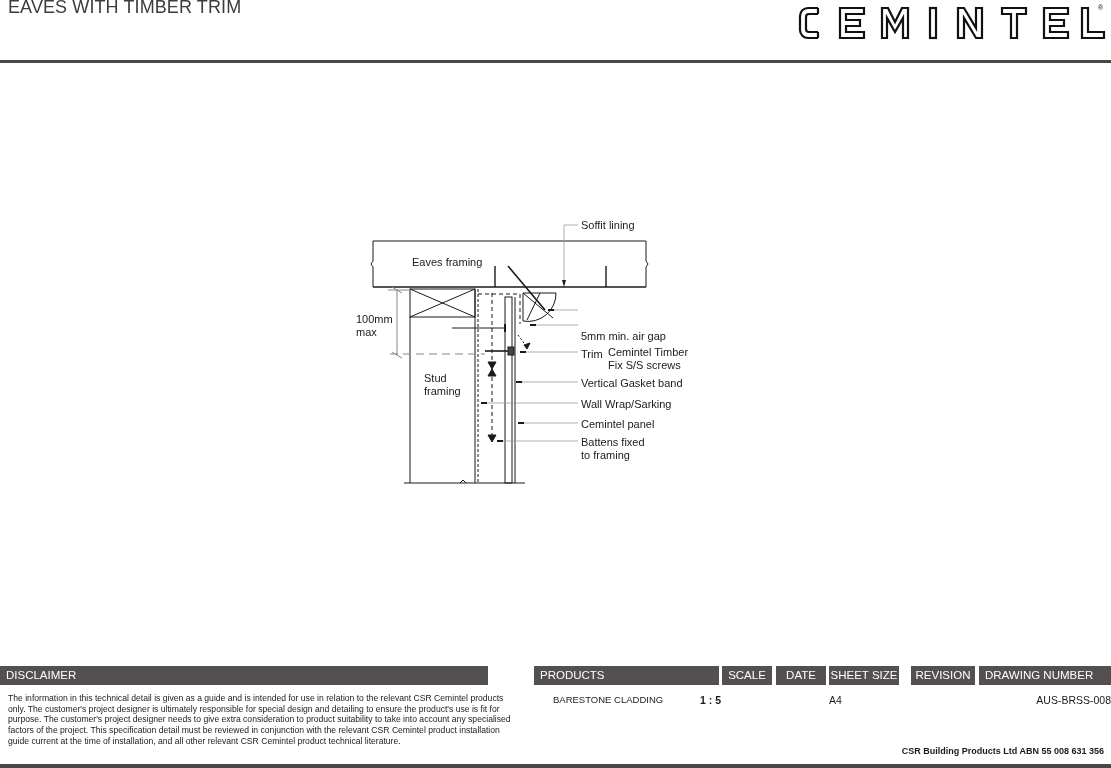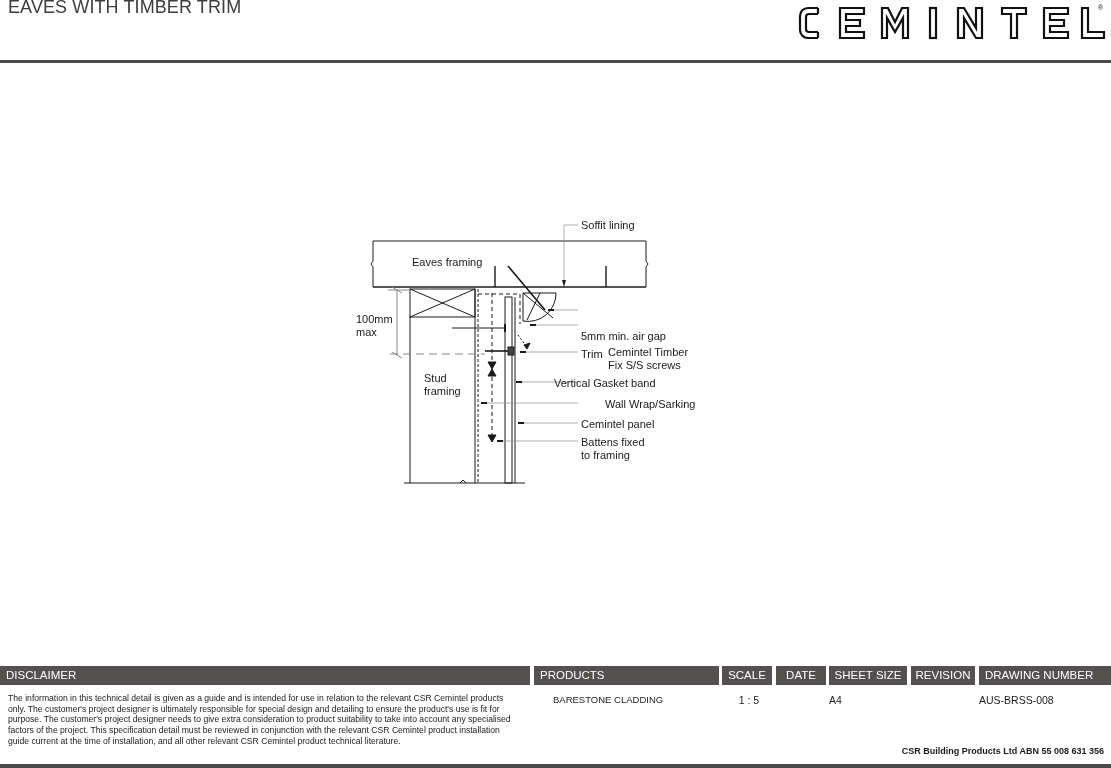--- a/index.html
+++ b/index.html
@@ -136,39 +136,39 @@
 </svg>
 
 <div class="callout" style="left:581px;top:219px;">Soffit lining</div>
 <div class="callout" style="left:412px;top:256px;text-align:right;">Eaves framing</div>
 <div class="callout" style="left:356px;top:313px;">100mm
 max</div>
 <div class="callout" style="left:581px;top:304px;margin-top:44px;">Trim</div>
 <div class="callout" style="left:581px;top:320px;margin-top:10px;">5mm min. air gap</div>
 <div class="callout" style="left:608px;top:346px;">Cemintel Timber
 Fix S/S screws</div>
-<div class="callout" style="left:554px;top:377px;text-align:center;">Vertical Gasket band</div>
-<div class="callout" style="left:581px;top:398px;margin-left:24px;">Wall Wrap/Sarking</div>
+<div class="callout" style="left:581px;top:377px;text-align:center;">Vertical Gasket band</div>
+<div class="callout" style="left:581px;top:398px;">Wall Wrap/Sarking</div>
 <div class="callout" style="left:581px;top:418px;">Cemintel panel</div>
 <div class="callout" style="left:581px;top:436px;">Battens fixed
 to framing</div>
 <div class="callout" style="left:424px;top:372px;">Stud
 framing</div>
 
-<div class="hdr" style="left:0;width:530px;">DISCLAIMER</div>
+<div class="hdr" style="left:0;width:488px;">DISCLAIMER</div>
 <div class="hdr" style="left:534px;width:185px;">PRODUCTS</div>
 <div class="hdr center" style="left:722px;width:50px;">SCALE</div>
 <div class="hdr center" style="left:776px;width:50px;">DATE</div>
-<div class="hdr center" style="left:829px;width:78px;">SHEET SIZE</div>
+<div class="hdr center" style="left:829px;width:70px;">SHEET SIZE</div>
 <div class="hdr center" style="left:911px;width:64px;">REVISION</div>
 <div class="hdr" style="left:979px;width:132px;">DRAWING NUMBER</div>
 
 <div class="disclaimer">The information in this technical detail is given as a guide and is intended for use in relation to the relevant CSR Cemintel products only. The customer's project designer is ultimately responsible for special design and detailing to ensure the product's use is fit for purpose. The customer's project designer needs to give extra consideration to product suitability to take into account any specialised factors of the project. This specification detail must be reviewed in conjunction with the relevant CSR Cemintel product installation guide current at the time of installation, and all other relevant CSR Cemintel product technical literature.</div>
 
 <div class="val" style="left:537px;font-size:9.5px;padding-left:16px;">BARESTONE CLADDING</div>
-<div class="val" style="left:722px;width:54px;text-align:center;">1 : 5</div>
+<div class="val" style="left:700px;width:54px;font-weight:bold;">1 : 5</div>
 <div class="val" style="left:776px;width:50px;text-align:center;"></div>
 <div class="val" style="left:829px;width:78px;text-align:left;">A4</div>
 <div class="val" style="left:911px;width:64px;text-align:center;"></div>
-<div class="val" style="left:979px;width:132px;text-align:left;">AUS-BRSS-008</div>
+<div class="val" style="left:979px;width:132px;text-align:right;">AUS-BRSS-008</div>
 
 <div class="abn">CSR Building Products Ltd ABN  55 008 631 356</div>
 <div class="rule-bottom"></div>
 
 </body></html>

